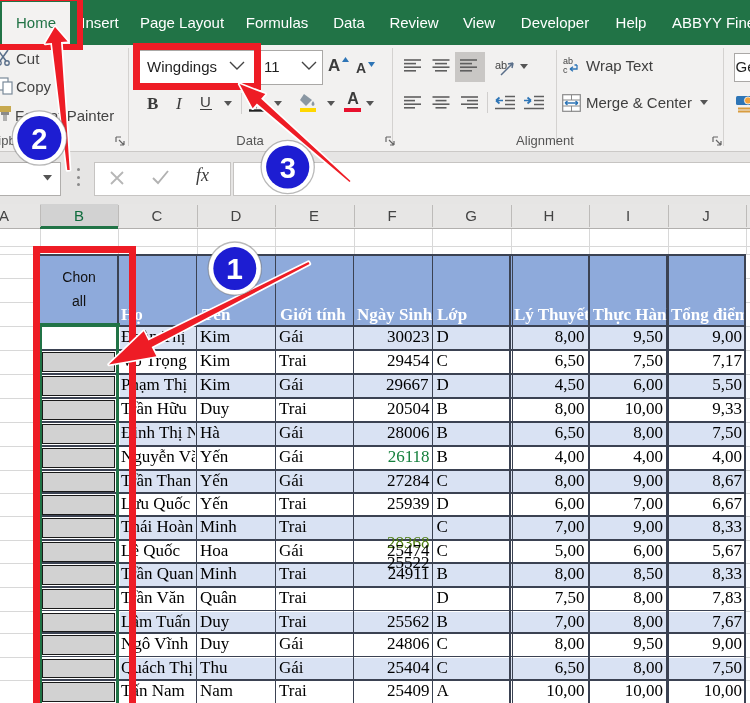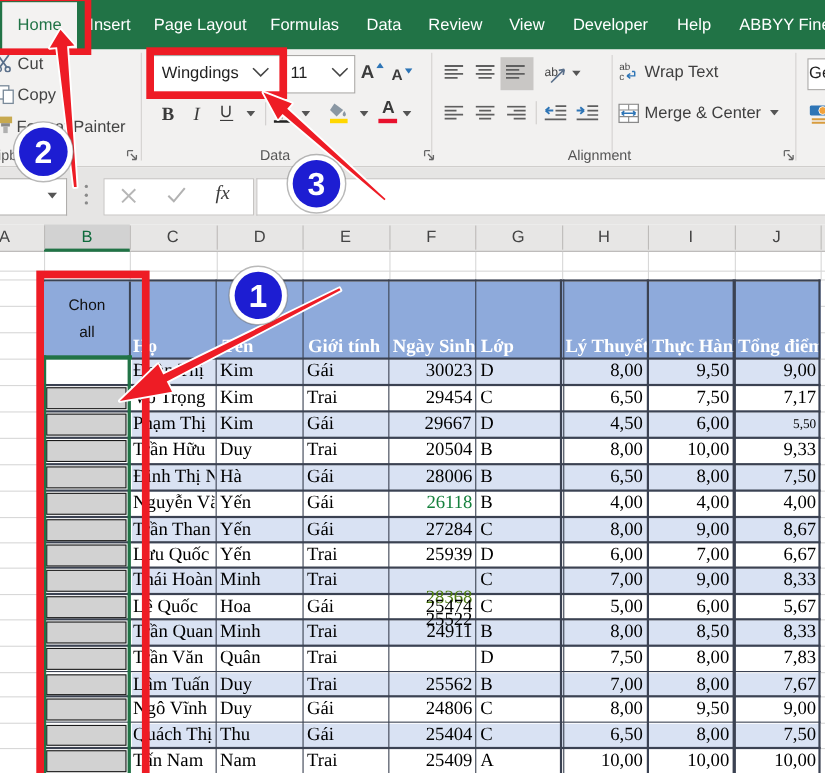--- a/index.html
+++ b/index.html
@@ -339,21 +339,21 @@
 <div style="position:absolute;top:351.0px;height:20.5px;line-height:20.5px;font-size:17px;color:#000;font-family:'Liberation Serif',serif;white-space:nowrap;overflow:hidden;left:513px;width:71.5px;text-align:right;">6,50</div>
 <div style="position:absolute;top:351.0px;height:20.5px;line-height:20.5px;font-size:17px;color:#000;font-family:'Liberation Serif',serif;white-space:nowrap;overflow:hidden;left:590.5px;width:72.5px;text-align:right;">7,50</div>
 <div style="position:absolute;top:351.0px;height:20.5px;line-height:20.5px;font-size:17px;color:#000;font-family:'Liberation Serif',serif;white-space:nowrap;overflow:hidden;left:668.5px;width:73.5px;text-align:right;">7,17</div>
 <div style="position:absolute;top:375.0px;height:20.5px;line-height:20.5px;font-size:17px;color:#000;font-family:'Liberation Serif',serif;white-space:nowrap;overflow:hidden;left:121px;width:74px;">Phạm Thị</div>
 <div style="position:absolute;top:375.0px;height:20.5px;line-height:20.5px;font-size:17px;color:#000;font-family:'Liberation Serif',serif;white-space:nowrap;overflow:hidden;left:200px;width:73px;">Kim</div>
 <div style="position:absolute;top:375.0px;height:20.5px;line-height:20.5px;font-size:17px;color:#000;font-family:'Liberation Serif',serif;white-space:nowrap;overflow:hidden;left:279px;width:72px;">Gái</div>
 <div style="position:absolute;top:375.0px;height:20.5px;line-height:20.5px;font-size:17px;color:#000;font-family:'Liberation Serif',serif;white-space:nowrap;overflow:hidden;left:353px;width:75.5px;text-align:right;">29667</div>
 <div style="position:absolute;top:375.0px;height:20.5px;line-height:20.5px;font-size:17px;color:#000;font-family:'Liberation Serif',serif;white-space:nowrap;overflow:hidden;left:436.5px;width:70px;">D</div>
 <div style="position:absolute;top:375.0px;height:20.5px;line-height:20.5px;font-size:17px;color:#000;font-family:'Liberation Serif',serif;white-space:nowrap;overflow:hidden;left:513px;width:71.5px;text-align:right;">4,50</div>
 <div style="position:absolute;top:375.0px;height:20.5px;line-height:20.5px;font-size:17px;color:#000;font-family:'Liberation Serif',serif;white-space:nowrap;overflow:hidden;left:590.5px;width:72.5px;text-align:right;">6,00</div>
-<div style="position:absolute;top:375.0px;height:20.5px;line-height:20.5px;font-size:12px;color:#000;font-family:'Liberation Serif',serif;white-space:nowrap;overflow:hidden;left:668.5px;width:73.5px;text-align:right;">5,50</div>
+<div style="position:absolute;top:375.0px;height:20.5px;line-height:20.5px;font-size:17px;color:#000;font-family:'Liberation Serif',serif;white-space:nowrap;overflow:hidden;left:668.5px;width:73.5px;text-align:right;">5,50</div>
 <div style="position:absolute;top:399.0px;height:20.5px;line-height:20.5px;font-size:17px;color:#000;font-family:'Liberation Serif',serif;white-space:nowrap;overflow:hidden;left:121px;width:74px;">Trần Hữu</div>
 <div style="position:absolute;top:399.0px;height:20.5px;line-height:20.5px;font-size:17px;color:#000;font-family:'Liberation Serif',serif;white-space:nowrap;overflow:hidden;left:200px;width:73px;">Duy</div>
 <div style="position:absolute;top:399.0px;height:20.5px;line-height:20.5px;font-size:17px;color:#000;font-family:'Liberation Serif',serif;white-space:nowrap;overflow:hidden;left:279px;width:72px;">Trai</div>
 <div style="position:absolute;top:399.0px;height:20.5px;line-height:20.5px;font-size:17px;color:#000;font-family:'Liberation Serif',serif;white-space:nowrap;overflow:hidden;left:354px;width:75.5px;text-align:right;">20504</div>
 <div style="position:absolute;top:399.0px;height:20.5px;line-height:20.5px;font-size:17px;color:#000;font-family:'Liberation Serif',serif;white-space:nowrap;overflow:hidden;left:436.5px;width:70px;">B</div>
 <div style="position:absolute;top:399.0px;height:20.5px;line-height:20.5px;font-size:17px;color:#000;font-family:'Liberation Serif',serif;white-space:nowrap;overflow:hidden;left:513px;width:71.5px;text-align:right;">8,00</div>
 <div style="position:absolute;top:399.0px;height:20.5px;line-height:20.5px;font-size:17px;color:#000;font-family:'Liberation Serif',serif;white-space:nowrap;overflow:hidden;left:590.5px;width:72.5px;text-align:right;">10,00</div>
 <div style="position:absolute;top:399.0px;height:20.5px;line-height:20.5px;font-size:17px;color:#000;font-family:'Liberation Serif',serif;white-space:nowrap;overflow:hidden;left:668.5px;width:73.5px;text-align:right;">9,33</div>
 <div style="position:absolute;top:423.0px;height:20.5px;line-height:20.5px;font-size:17px;color:#000;font-family:'Liberation Serif',serif;white-space:nowrap;overflow:hidden;left:121px;width:74px;">Đinh Thị N</div>
 <div style="position:absolute;top:423.0px;height:20.5px;line-height:20.5px;font-size:17px;color:#000;font-family:'Liberation Serif',serif;white-space:nowrap;overflow:hidden;left:200px;width:73px;">Hà</div>

